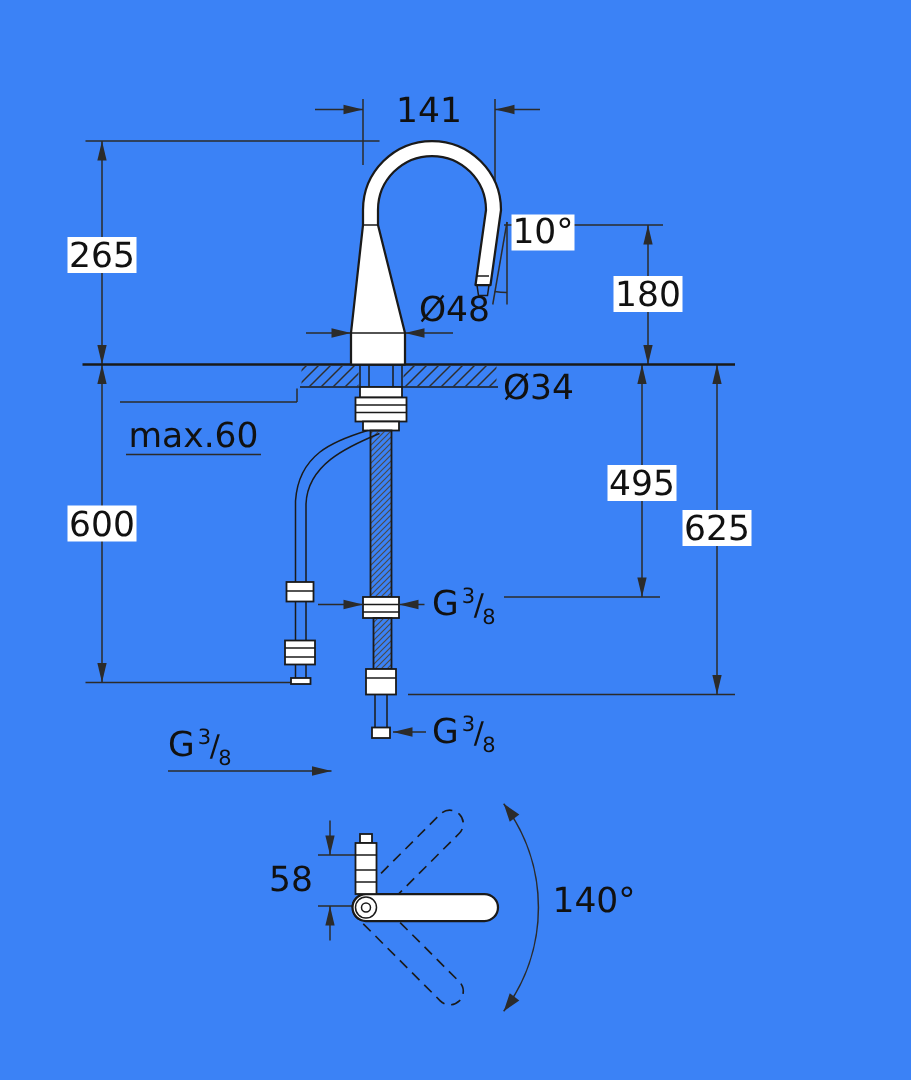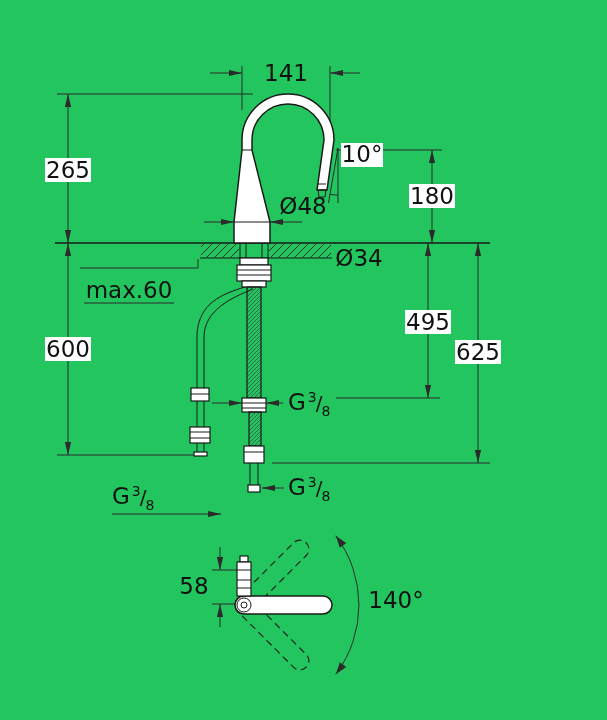--- a/index.html
+++ b/index.html
@@ -1,16 +1,16 @@
 <!DOCTYPE html>
 <html><head>
 <meta charset="utf-8">
 <style>
   html,body{margin:0;padding:0;background:#fff;}
-  .drawing-stage{position:relative;width:607px;height:720px;background:#22c55e;overflow:hidden;}
+  .drawing-stage{position:relative;width:607px;height:720px;background:#3b82f6;overflow:hidden;}
   svg{display:block;}
   .dim{stroke:#2b2b2b;stroke-width:1;fill:none;}
   .dim-thick{stroke:#1a1a1a;stroke-width:1.6;fill:none;}
   .thin{stroke:#1a1a1a;stroke-width:1;fill:none;}
   .outline{fill:#ffffff;stroke:#1a1a1a;stroke-width:1.5;stroke-linejoin:round;}
   .part{fill:#ffffff;stroke:#1a1a1a;stroke-width:1.2;}
   .patch{fill:#ffffff;stroke:none;}
   .hatchrect{fill:url(#hatch);stroke:none;}
   .braidrect{fill:url(#braid);stroke:#1a1a1a;stroke-width:1.2;}
   .dimtext{font-family:"DejaVu Sans","Liberation Sans",sans-serif;font-size:23px;fill:#111111;}

